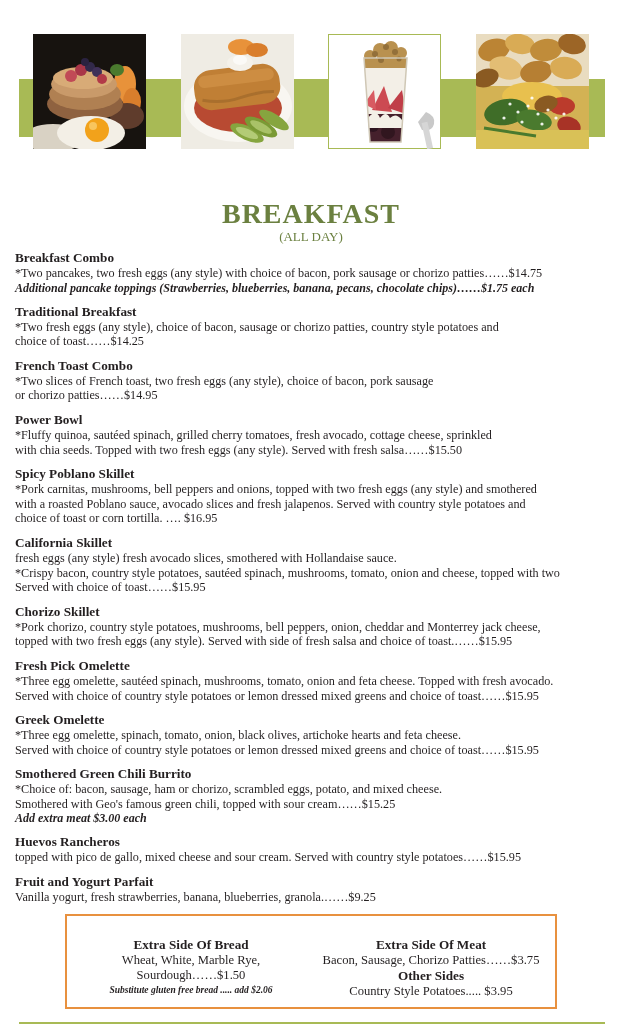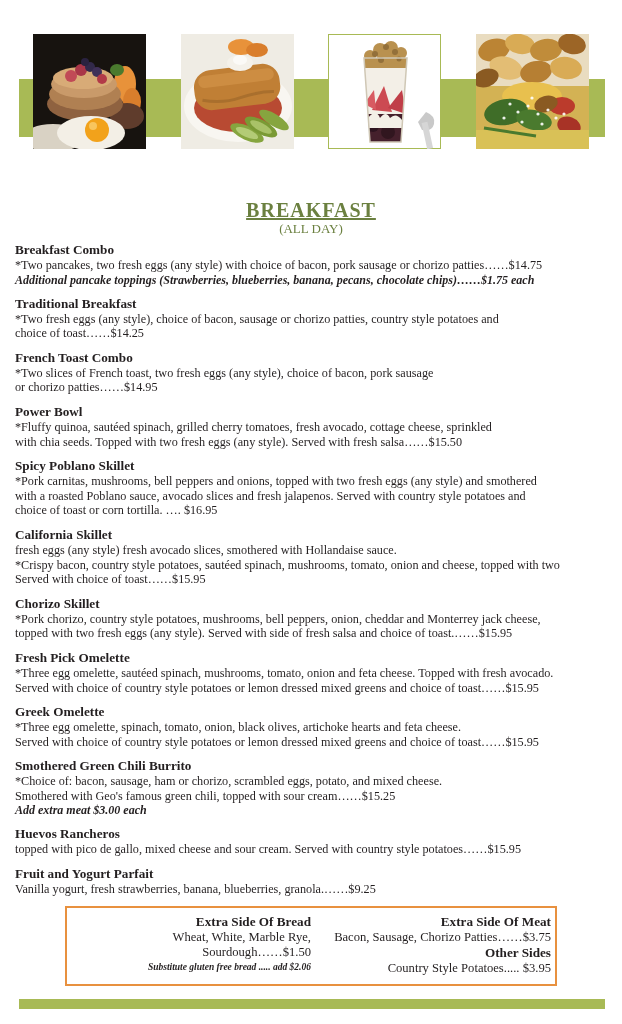--- a/index.html
+++ b/index.html
@@ -20,45 +20,44 @@
   
   .hero{position:relative;height:150px;margin-top:34px;}
   .green-band{position:absolute;left:19px;right:17px;top:45px;height:58px;background:var(--band);}
   .photos{position:absolute;top:0;left:0;right:0;display:flex;justify-content:space-between;padding:0 33px;}
   .photo{width:113px;height:115px;overflow:hidden;background:#ddd;}
   .photo svg{display:block;width:113px;height:115px;}
   
   .title-block{text-align:center;margin-top:16px;}
   .page-title{
     color:var(--title-green);
-    font-size:20px;
+    font-size:28px;
     font-weight:bold;
     letter-spacing:1px;
     line-height:1;
-    text-decoration:underline;
   }
   .page-subtitle{
     color:var(--title-green);
     font-size:13px;
     margin-top:2px;
     line-height:1;
   }
   
   .menu{width:592px;margin:7px auto 0;text-align:left;}
   .menu-item{margin-bottom:9px;}
   .item-name{font-weight:bold;font-size:13.2px;line-height:15px;margin-bottom:1px;}
   .item-line{font-size:12.2px;line-height:14.6px;}
   .item-note{font-size:12px;line-height:14px;font-style:italic;font-weight:bold;}
   
   .extras-box{
     width:492px;margin:2px auto 0;
     border:2.5px solid var(--box-orange);
     display:flex;
-    padding:6px 4px 7px;
-    text-align:right;
+    padding:21px 4px 7px;
+    text-align:center;
   }
   .extras-col{flex:1;}
   .extras-title{font-weight:bold;font-size:13.2px;line-height:16px;}
   .extras-line{font-size:12.6px;line-height:15.5px;}
   .extras-note{font-size:9.5px;font-style:italic;font-weight:bold;line-height:12px;}
   
   .disclaimer{
     margin:13px 17px 0 19px;
     background:var(--band);
     color:#ffffff;

